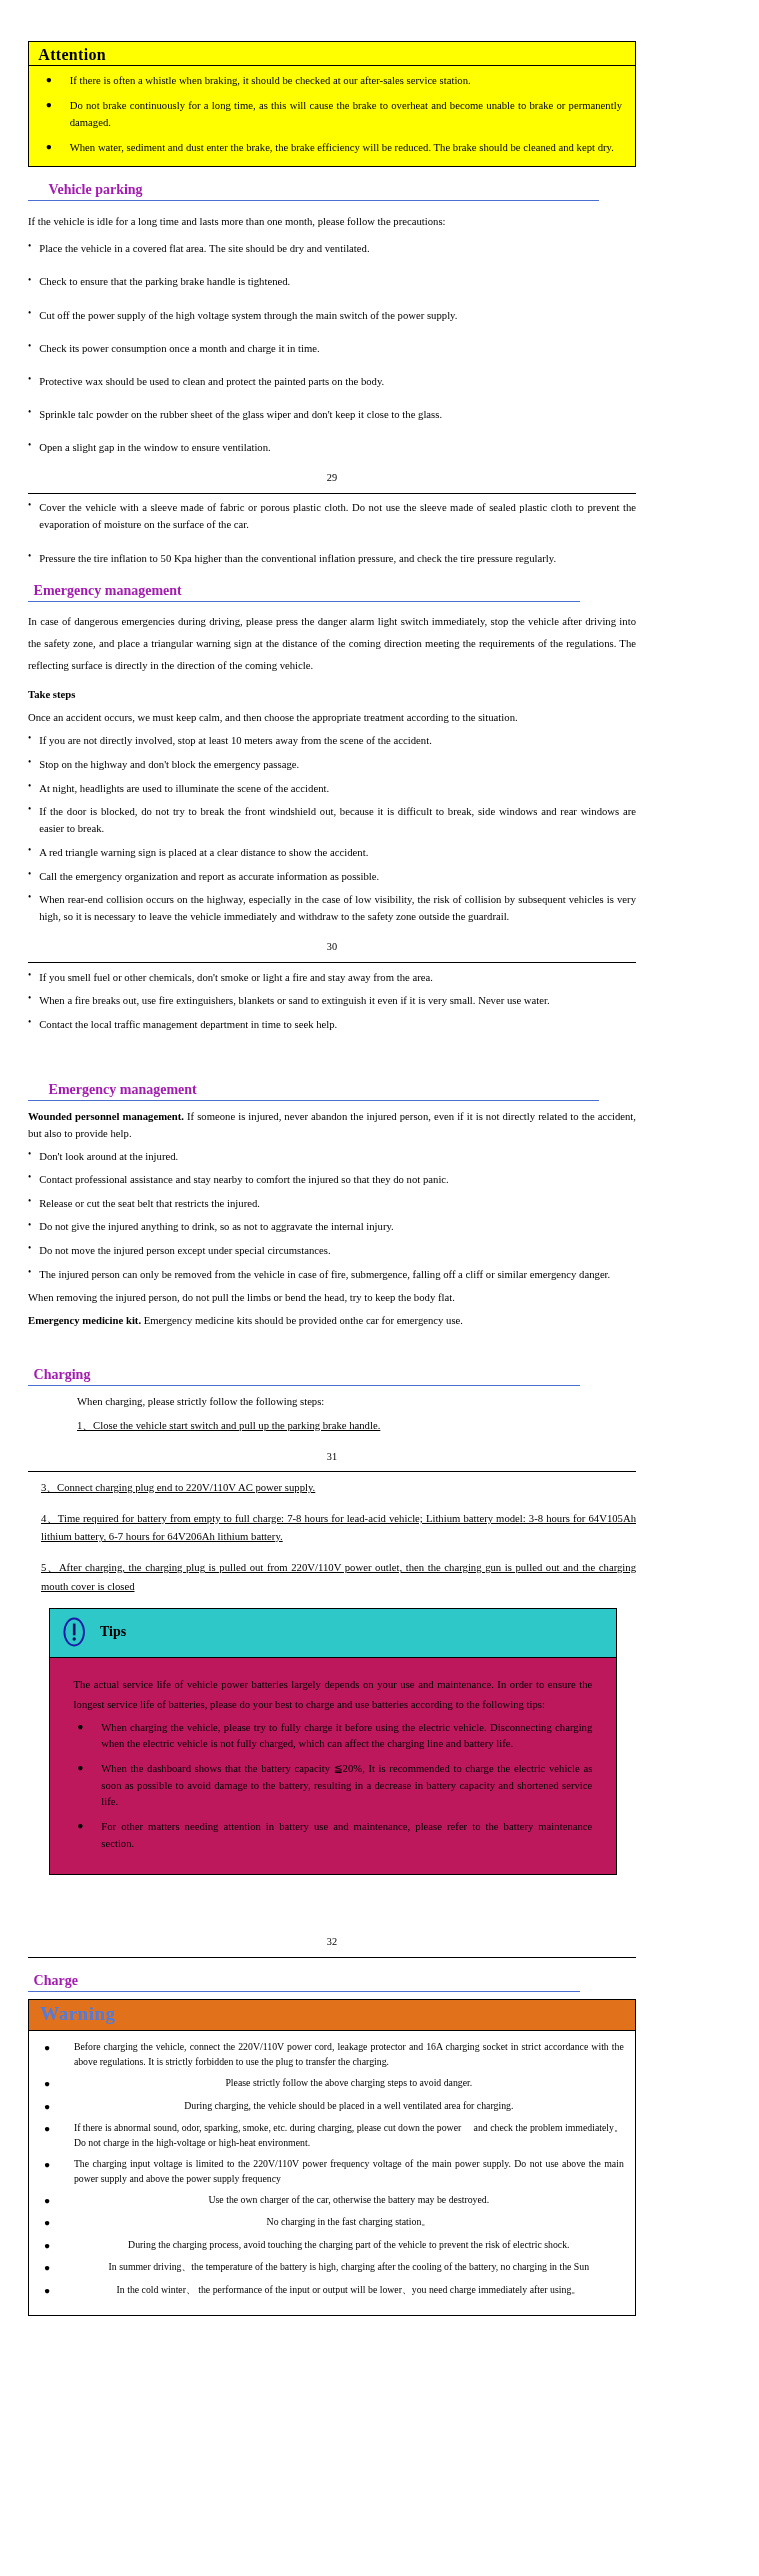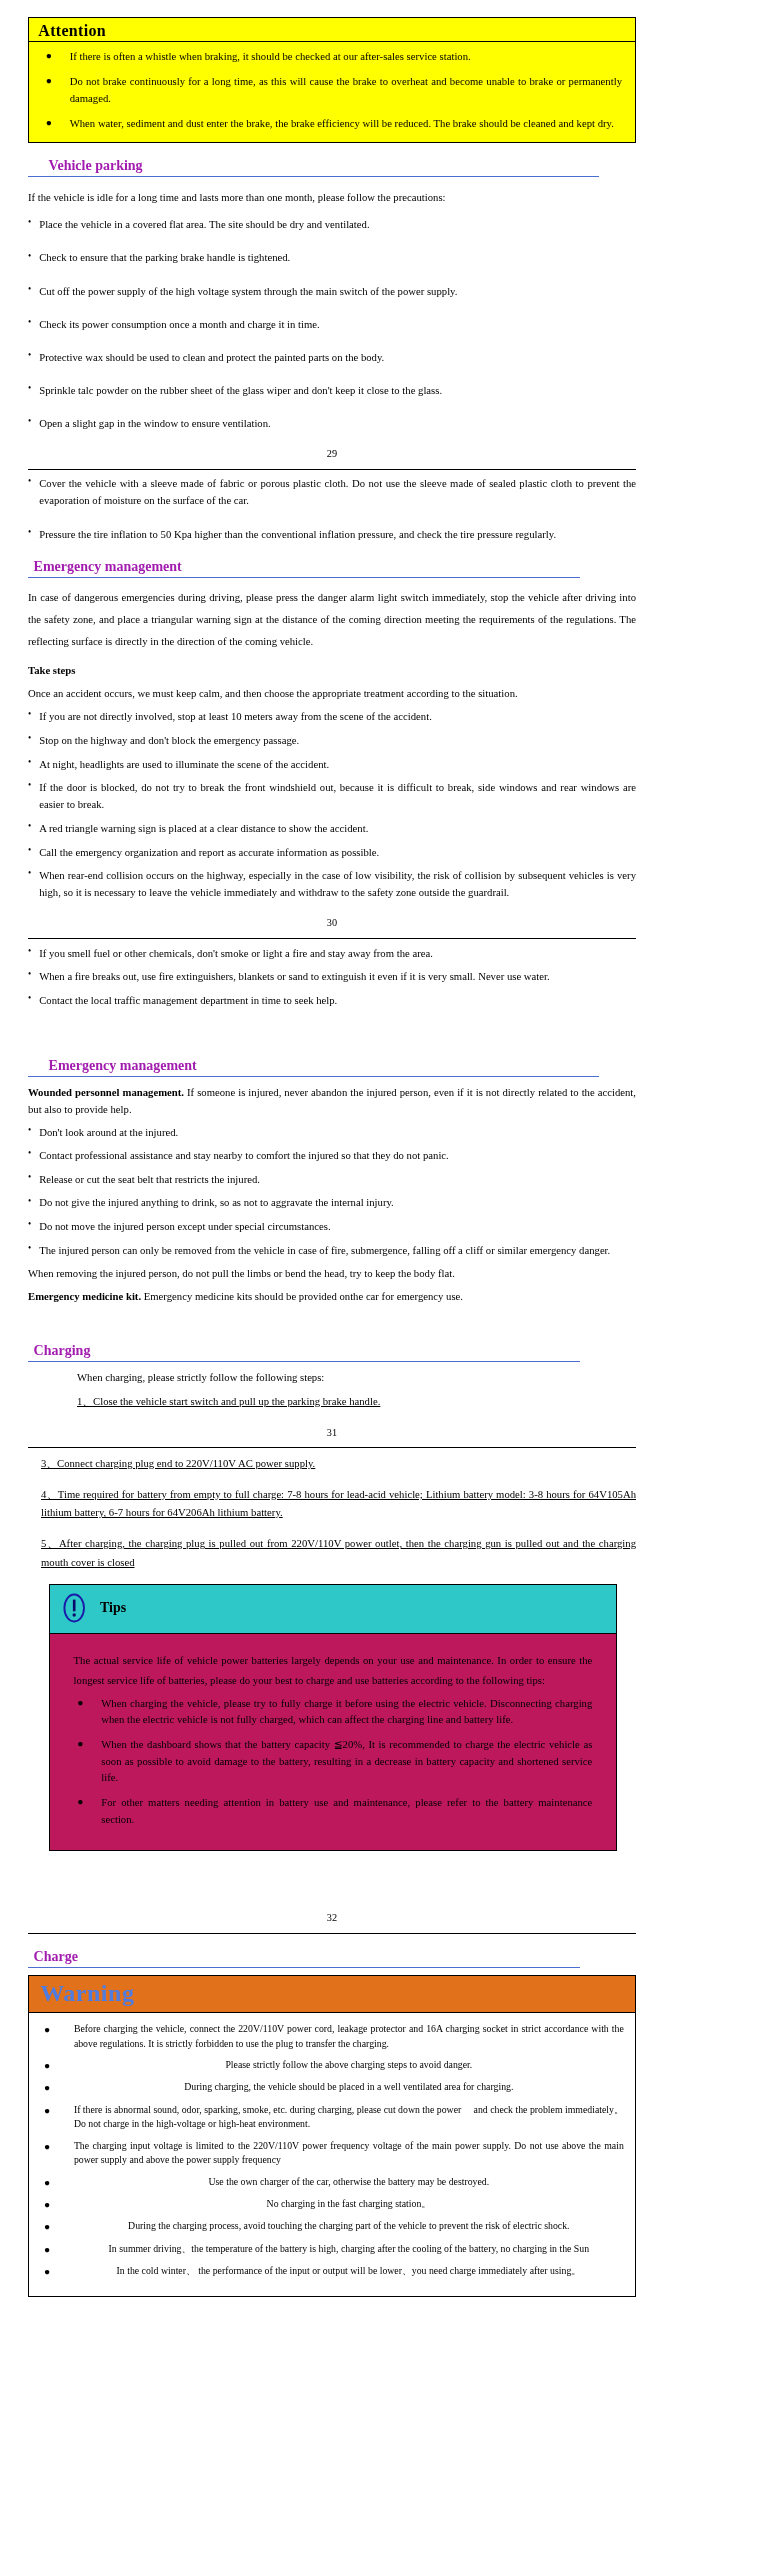--- a/index.html
+++ b/index.html
@@ -13,20 +13,21 @@
     color: #000000;
     font-size: 10.7px;
     line-height: 1.0;
     -webkit-font-smoothing: none;
   }
   .page {
     width: 664px;
     box-sizing: border-box;
     padding: 0 28px;
     position: relative;
+    margin-top: 24px;
   }
 
   
   .callout {
     border: 0.9px solid #000;
     box-sizing: border-box;
     margin: 0;
   }
   .callout.attention {
     background: #ffff00;
@@ -106,21 +107,21 @@
     background: #fff;
     margin: 7.5px 0 0 0;
   }
   .warning-head {
     background: #e1711a;
     padding: 3.7px 11.2px 5.6px 11.2px;
     border-bottom: 0.9px solid #000;
   }
   .warning-title {
     font-weight: bold;
-    font-size: 24px;
+    font-size: 19px;
     color: #4f7ce0;
     letter-spacing: 0.5px;
     line-height: 1.1;
   }
   .warning-body {
     padding: 9.3px 11.2px 9.3px 11.2px;
   }
   .warning-body .bullet-row {
     margin-bottom: 6.5px;
     line-height: 1.5;

